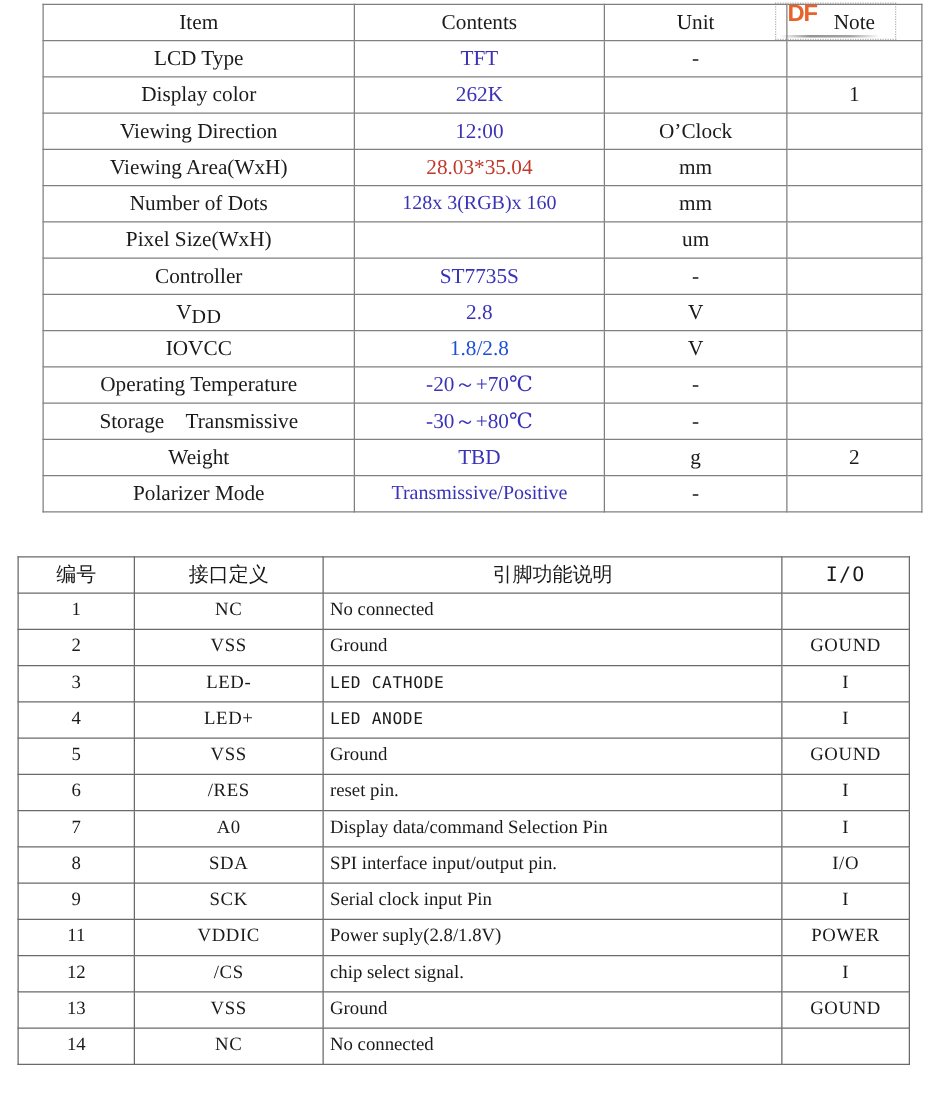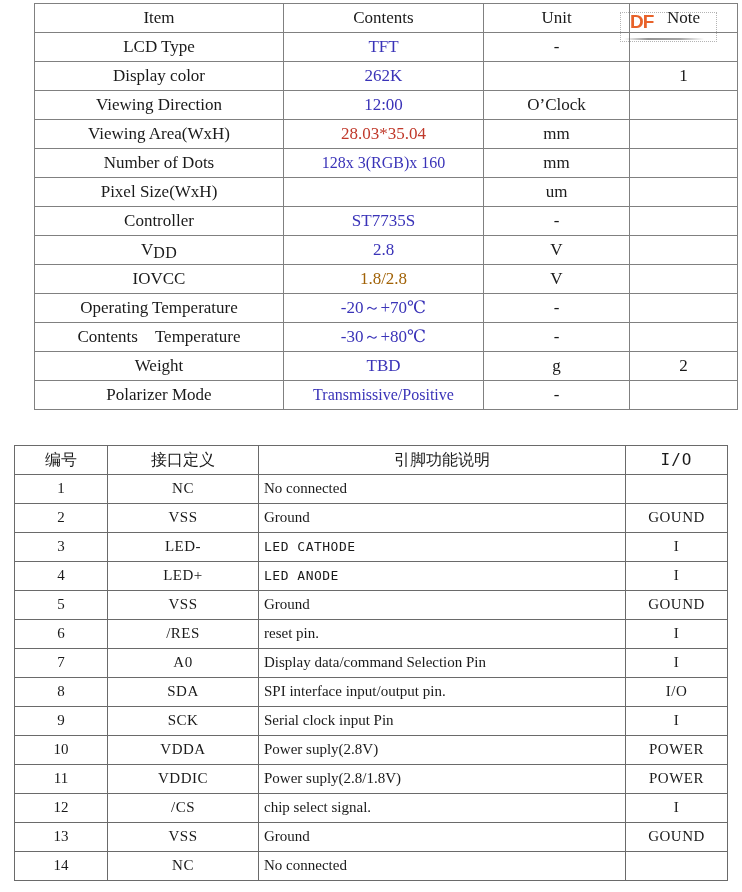--- a/index.html
+++ b/index.html
@@ -69,21 +69,21 @@
     letter-spacing: 0.3px;
   }
 
   
   table.spec { border: 1px solid #555; }
 
   
   .df-mark {
     position: absolute;
     left: 620px;
-    top: 12px;
+    top: 2px;
     width: 96px;
     height: 30px;
     pointer-events: none;
   }
   .df-mark .df-letters {
     position: absolute;
     left: 10px;
     top: 0px;
     font-family: "Liberation Sans", "DejaVu Sans", sans-serif;
     font-weight: bold;
@@ -228,32 +228,32 @@
             <td class="val-black"></td>
           </tr>
           <tr>
             <td class="val-black">V<sub class="sub">DD</sub></td>
             <td class="val-blue" style="color:#3a33b8">2.8</td>
             <td class="val-black">V</td>
             <td class="val-black"></td>
           </tr>
           <tr>
             <td class="val-black">IOVCC</td>
-            <td class="val-blue" style="color:#a16207">1.8/2.8</td>
+            <td class="val-blue" style="color:#1d4ed8">1.8/2.8</td>
             <td class="val-black">V</td>
             <td class="val-black"></td>
           </tr>
           <tr>
             <td class="val-black">Operating Temperature</td>
             <td class="val-blue" style="color:#3a33b8">-20～+70℃</td>
             <td class="val-black">-</td>
             <td class="val-black"></td>
           </tr>
           <tr>
-            <td class="val-black">Contents　Temperature</td>
+            <td class="val-black">Storage　Transmissive</td>
             <td class="val-blue" style="color:#3a33b8">-30～+80℃</td>
             <td class="val-black">-</td>
             <td class="val-black"></td>
           </tr>
           <tr>
             <td class="val-black">Weight</td>
             <td class="val-blue" style="color:#3a33b8">TBD</td>
             <td class="val-black">g</td>
             <td class="val-black">2</td>
           </tr>
@@ -336,26 +336,20 @@
             <td class="l">SPI interface input/output pin.</td>
             <td class="c io">I/O</td>
           </tr>
           <tr>
             <td class="c num">9</td>
             <td class="c sig">SCK</td>
             <td class="l">Serial clock input Pin</td>
             <td class="c io">I</td>
           </tr>
           <tr>
-            <td class="c num">10</td>
-            <td class="c sig">VDDA</td>
-            <td class="l">Power suply(2.8V)</td>
-            <td class="c io">POWER</td>
-          </tr>
-          <tr>
             <td class="c num">11</td>
             <td class="c sig">VDDIC</td>
             <td class="l">Power suply(2.8/1.8V)</td>
             <td class="c io">POWER</td>
           </tr>
           <tr>
             <td class="c num">12</td>
             <td class="c sig">/CS</td>
             <td class="l">chip select signal.</td>
             <td class="c io">I</td>

